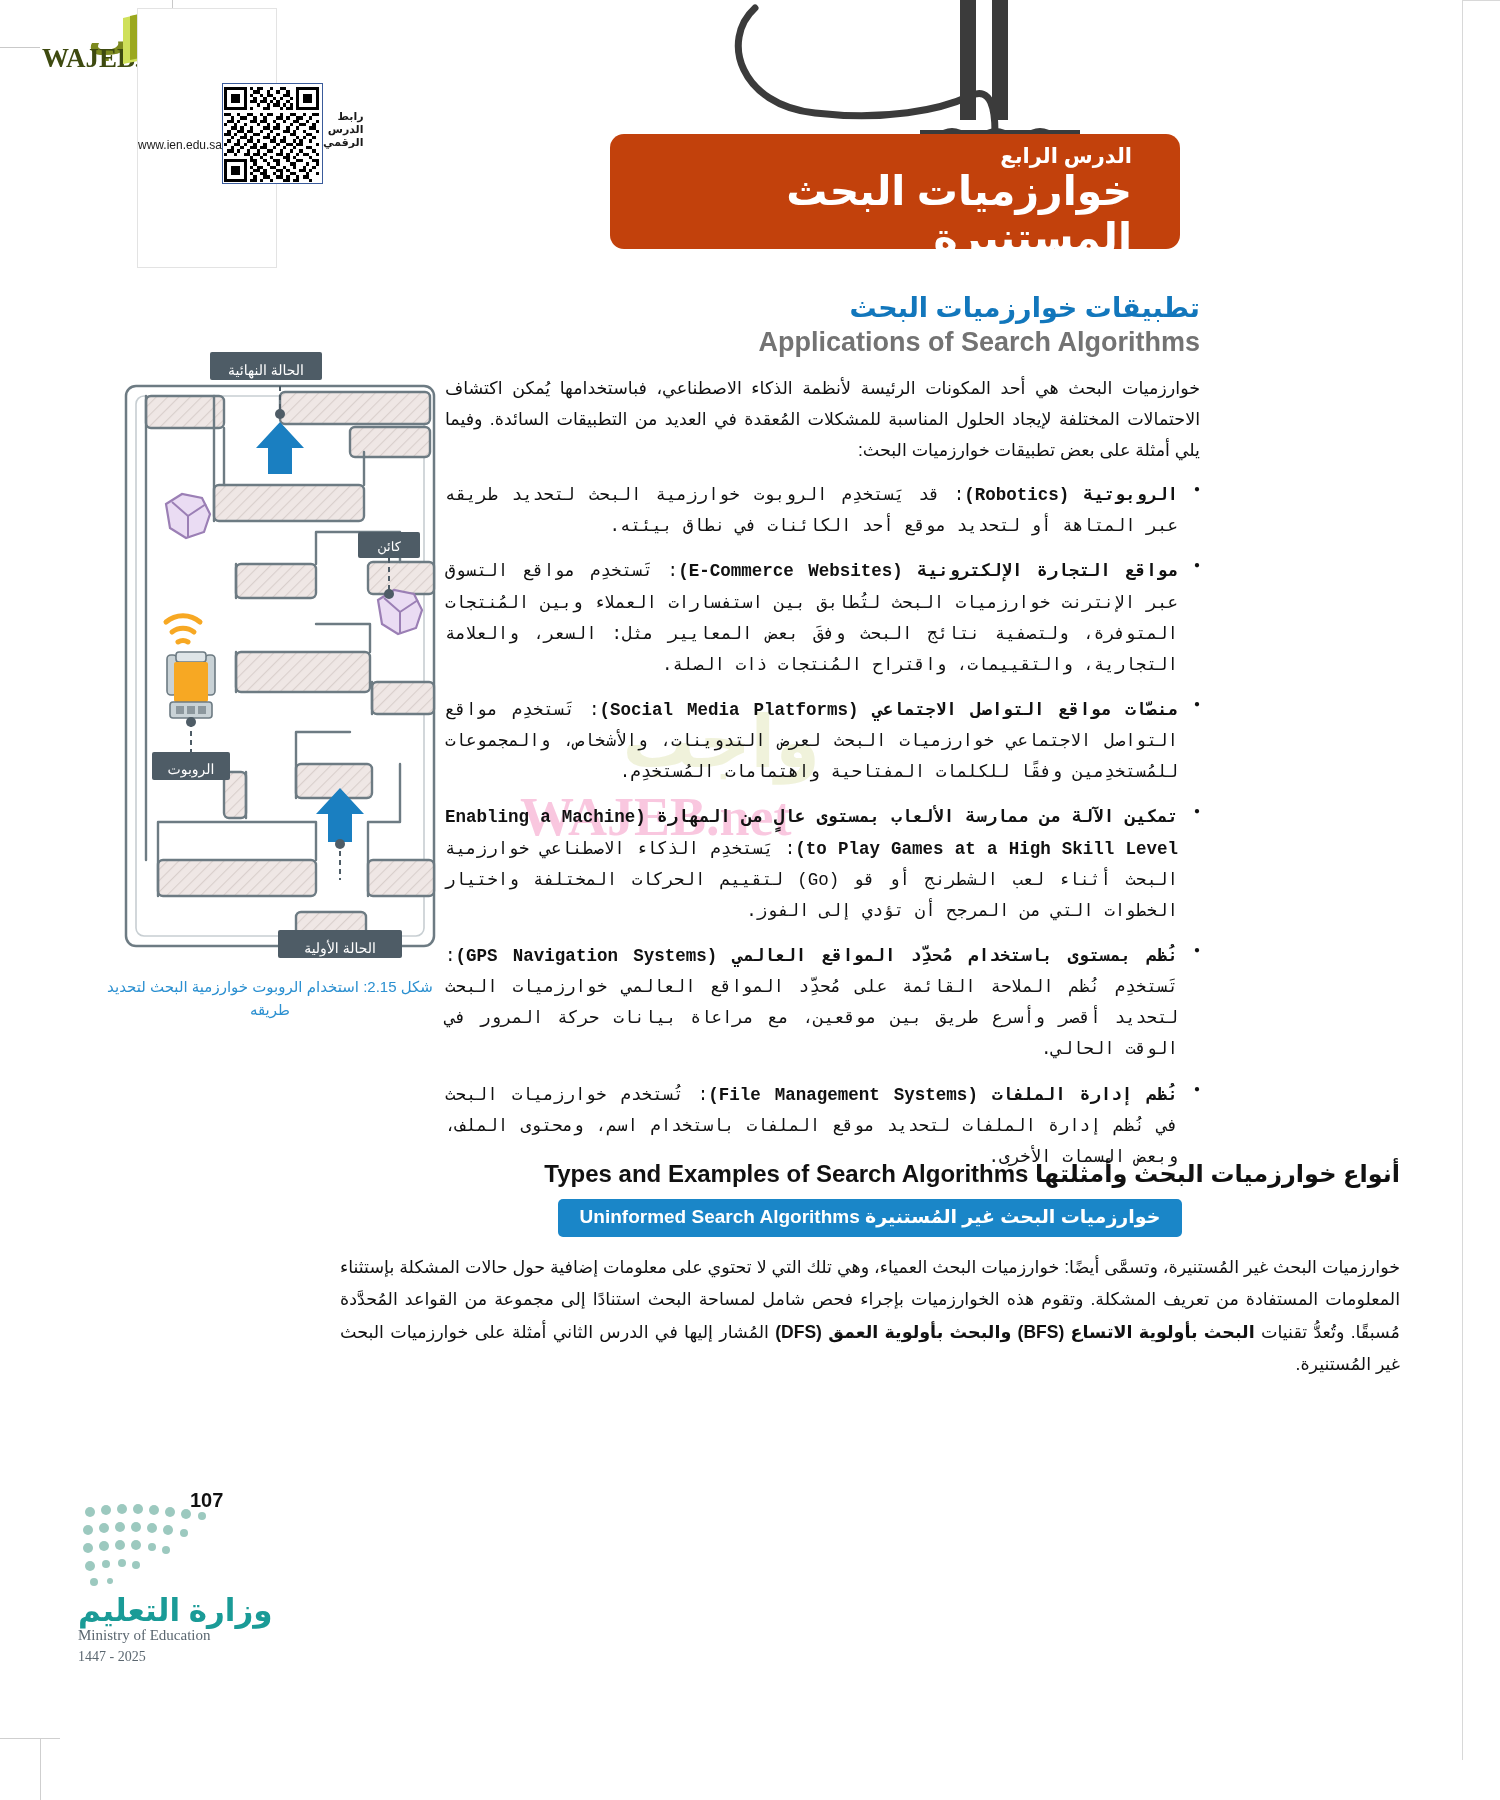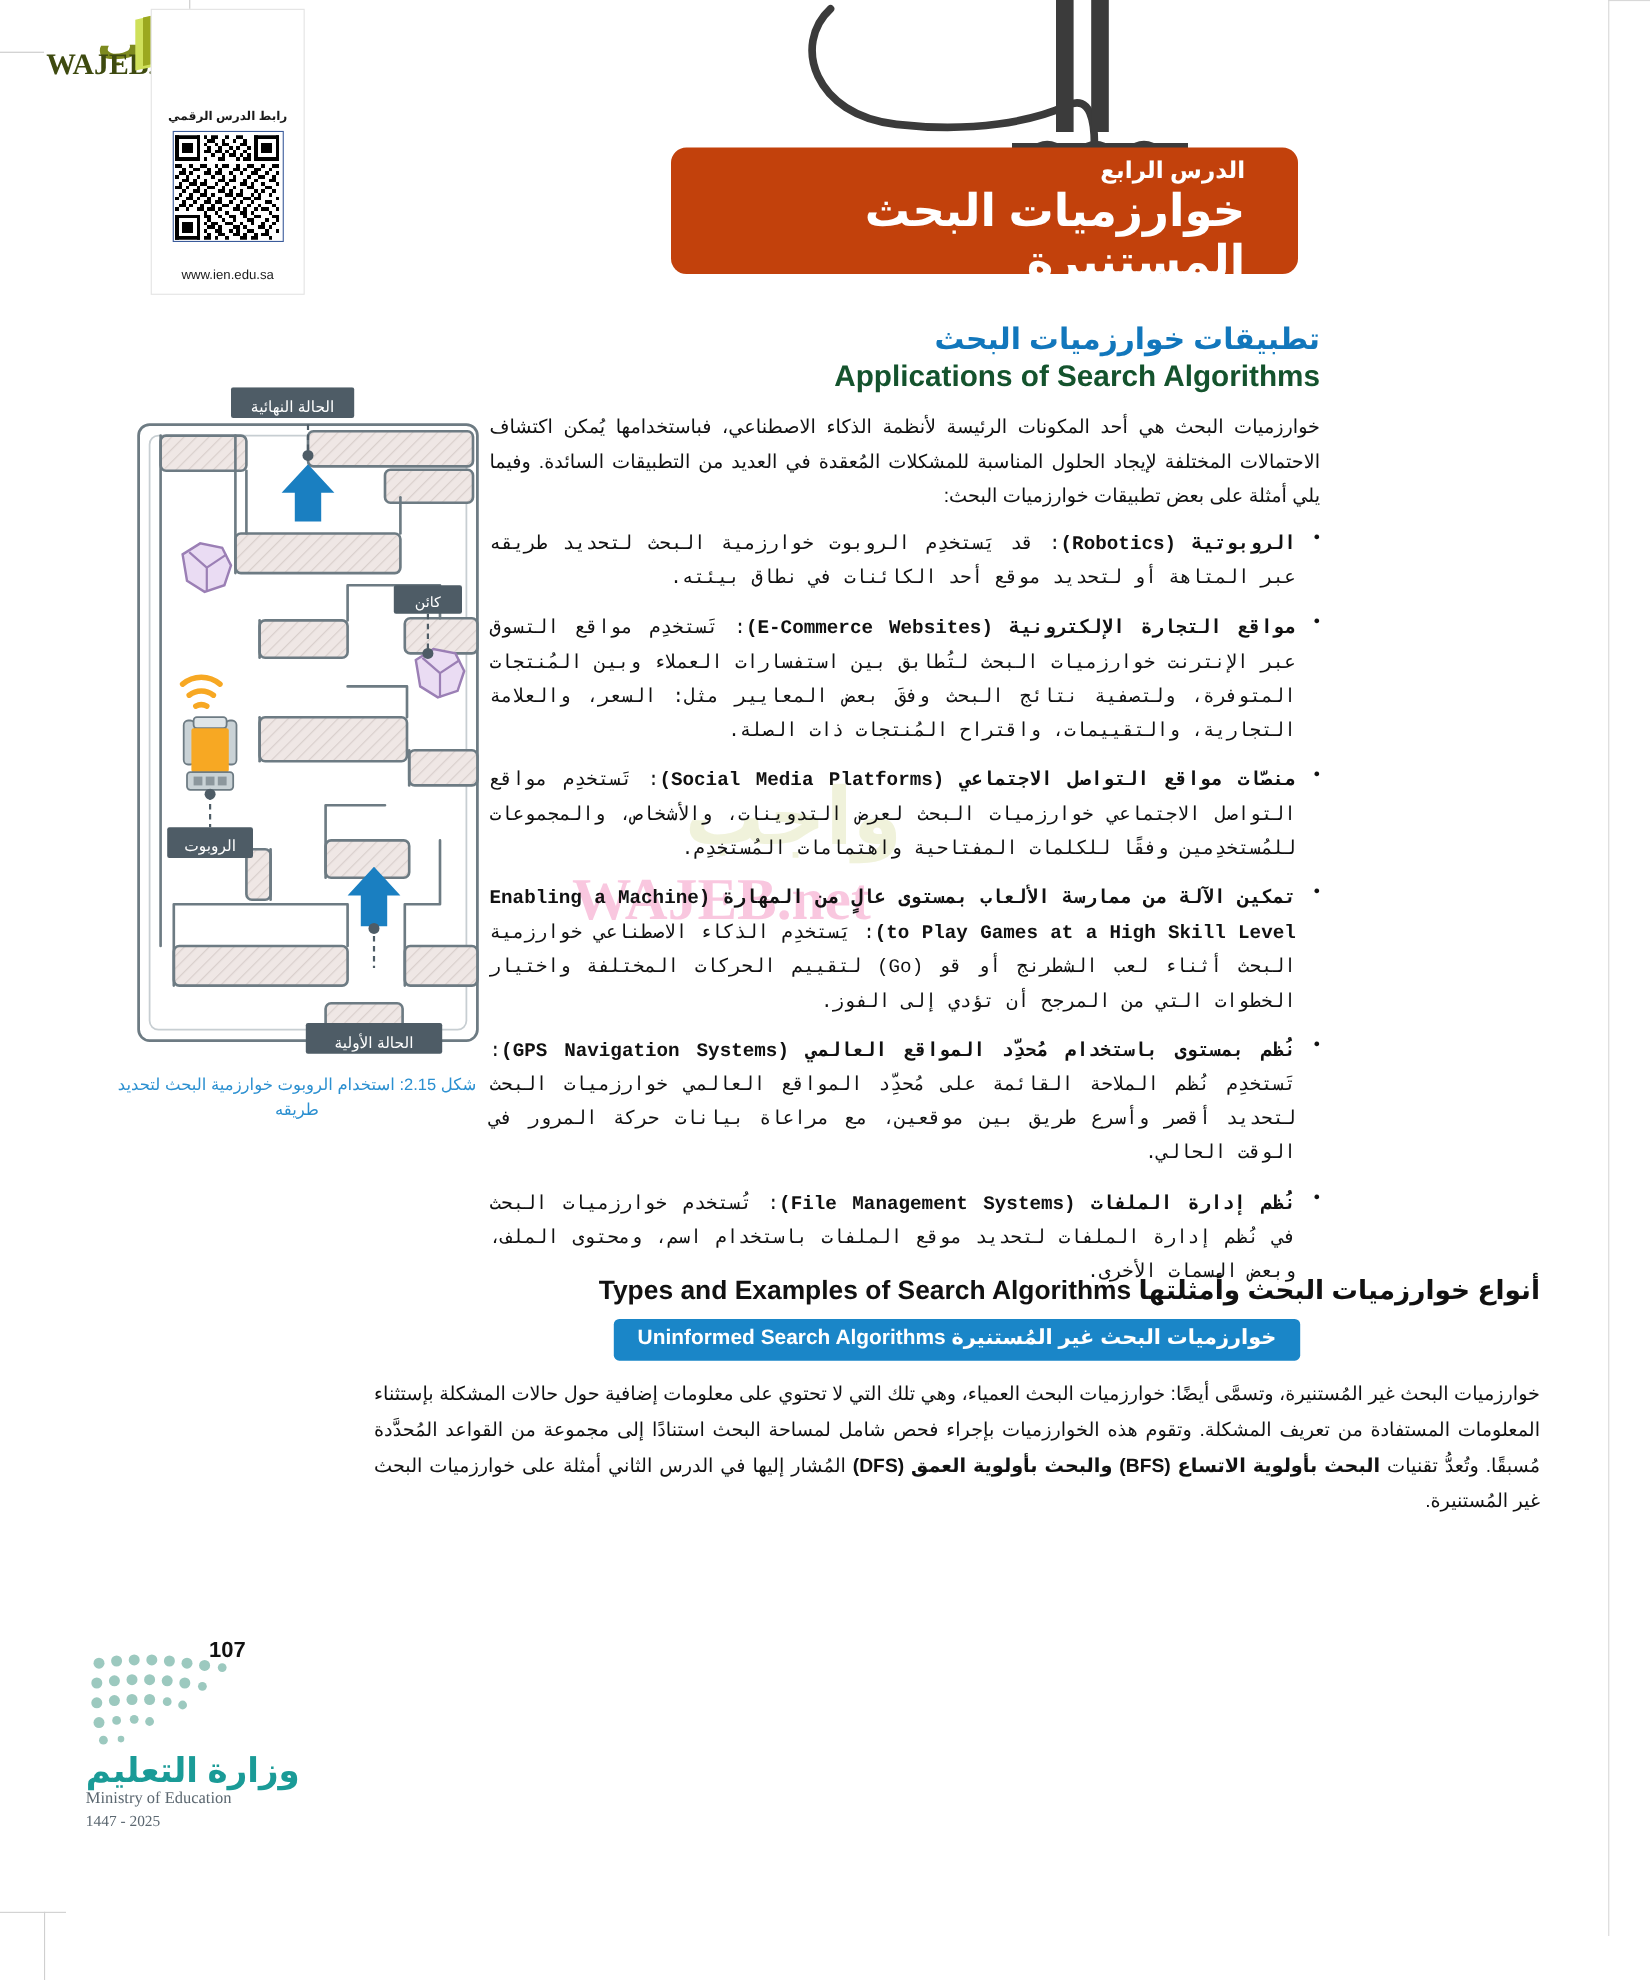--- a/index.html
+++ b/index.html
@@ -35,21 +35,21 @@
   .wm-book {
     position: absolute; left: 120px; top: 8px;
     width: 80px; height: 62px;
   }
 
   
   .qr-card {
     position: absolute; left: 137px; top: 8px;
     width: 140px; height: 260px;
     background: #ffffff; border: 1px solid #e3e3e3;
-    display: flex; flex-direction: column;
+    display: flex; flex-direction: row;
     align-items: center; justify-content: flex-end;
     padding-bottom: 10px;
   }
   .qr-title {
     font-size: 11px; color: #1a1a1a; font-weight: bold;
     margin-bottom: 7px; direction: rtl;
   }
   .qr-box {
     width: 101px; height: 101px;
     border: 1.5px solid #3a5b9b; padding: 3px; background: #fff;
@@ -85,21 +85,21 @@
   
   .content {
     position: absolute; right: 300px; top: 292px;
     width: 755px; direction: rtl; text-align: right;
   }
   h2.sec-ar {
     margin: 0; font-size: 27px; color: #1277bc; font-weight: bold;
     line-height: 1.2;
   }
   h2.sec-en {
-    margin: 2px 0 14px 0; font-size: 27px; color: #14532d; font-weight: bold;
+    margin: 2px 0 14px 0; font-size: 27px; color: #737373; font-weight: bold;
     direction: ltr; text-align: right; line-height: 1.2;
   }
   p.body {
     margin: 0 0 14px 0; font-size: 17.5px; color: #111; line-height: 1.78;
     text-align: justify; text-align-last: right;
   }
   ul.bullets { list-style: none; margin: 0; padding: 0; }
   ul.bullets > li {
     position: relative; padding-right: 22px; margin-bottom: 14px;
     font-size: 17.5px; color: #111; line-height: 1.78;

